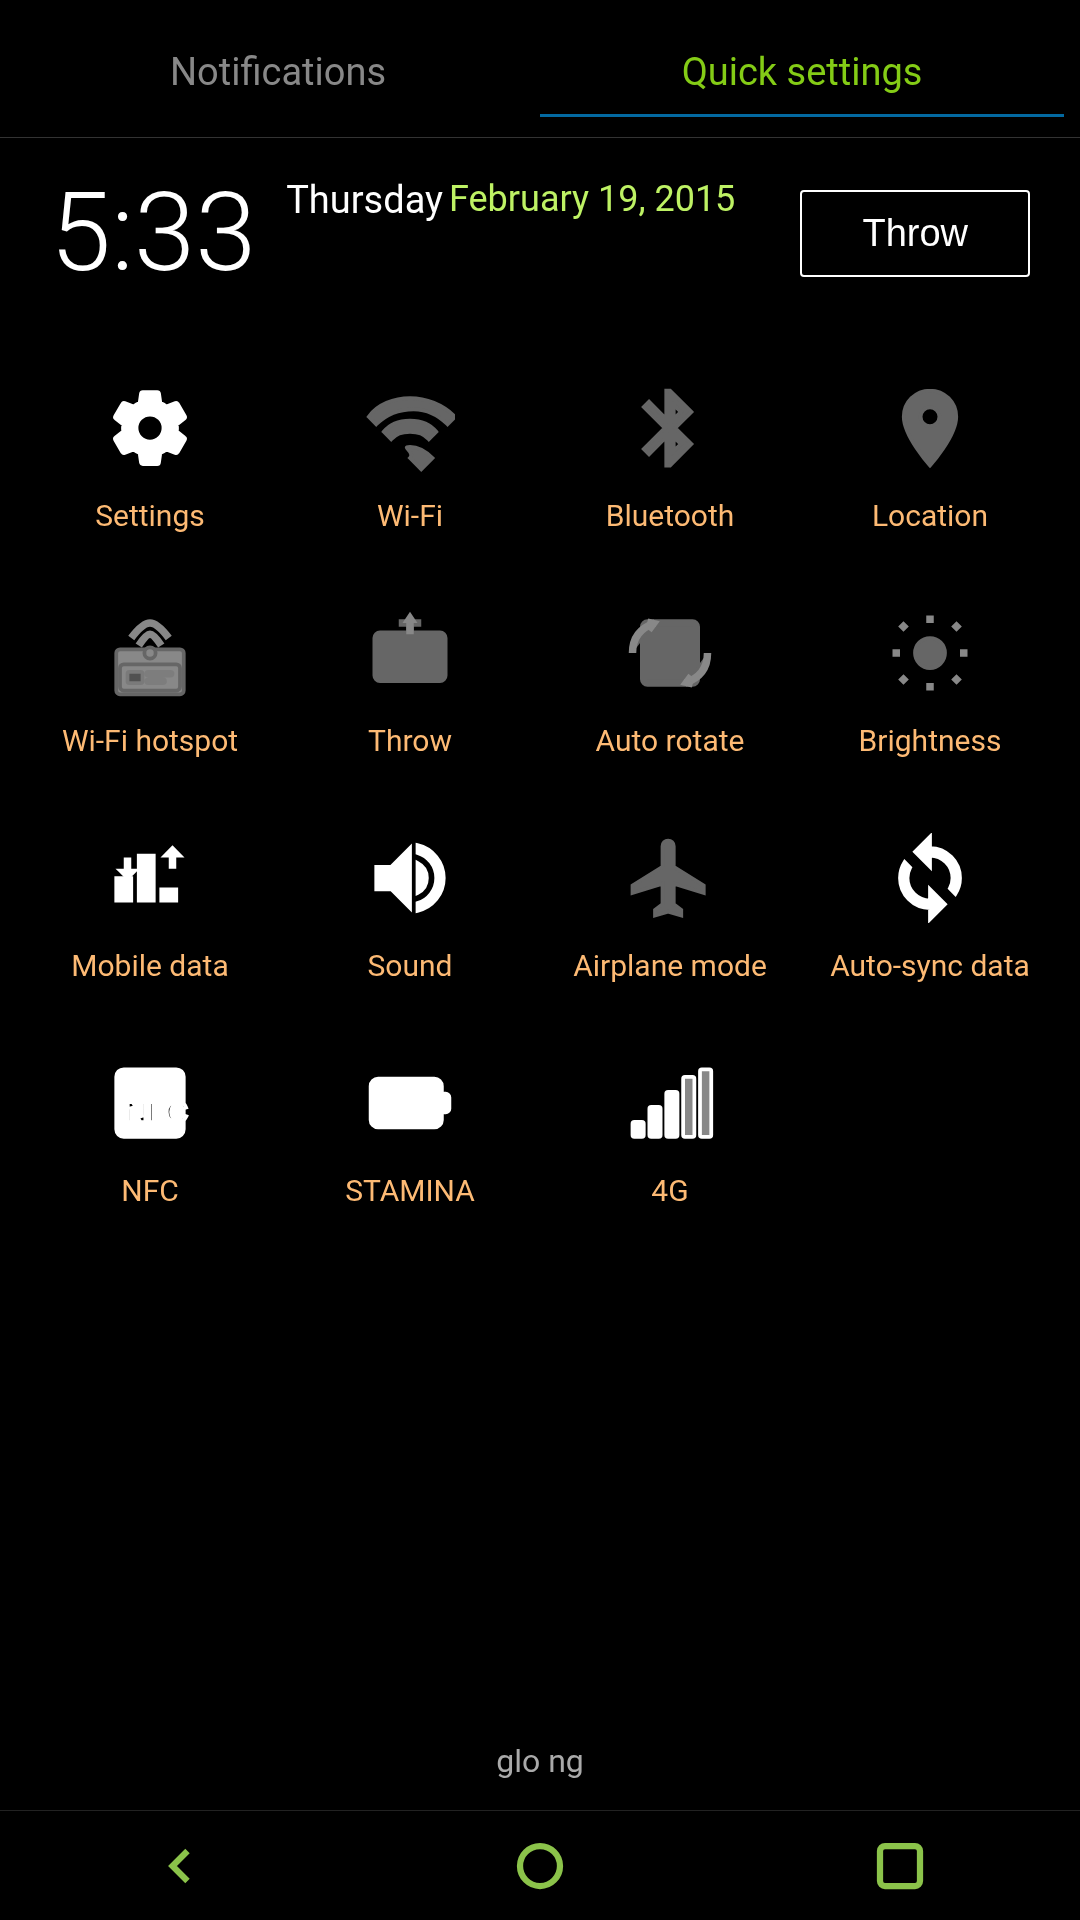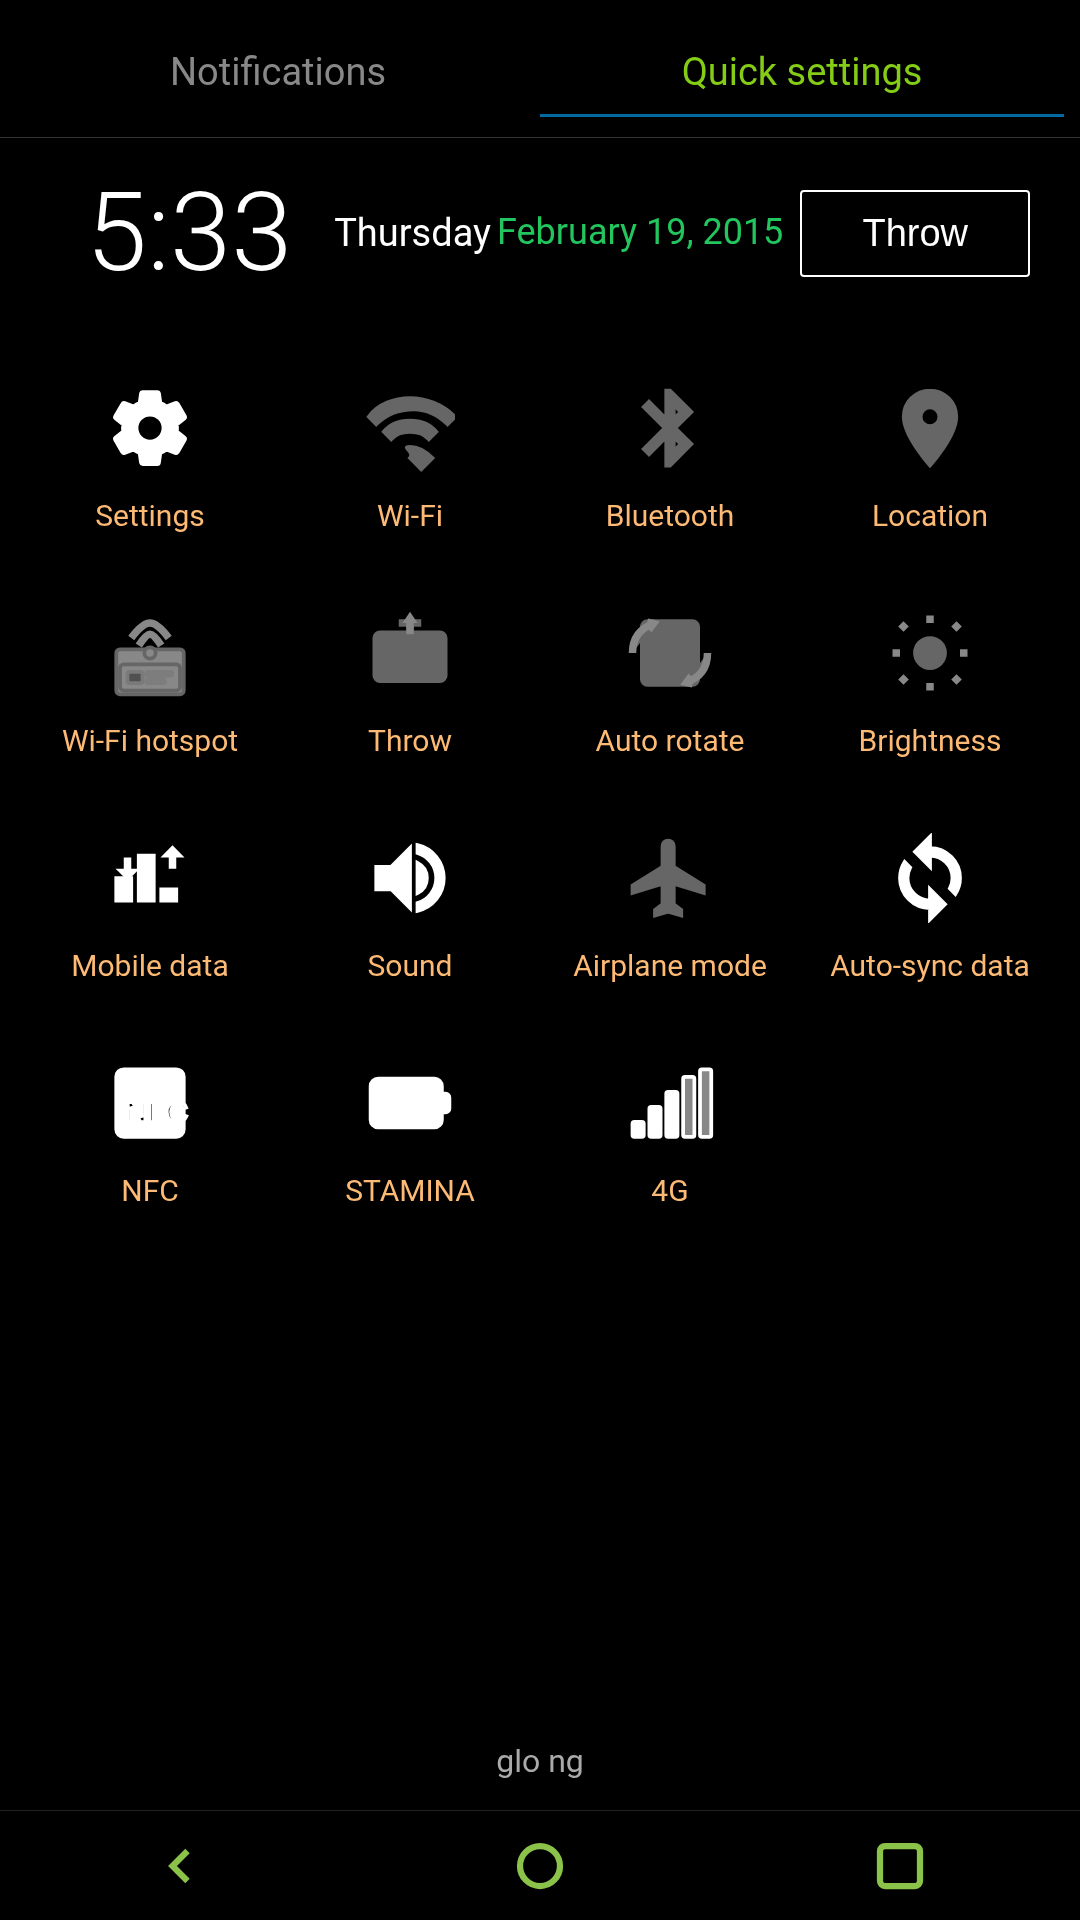--- a/index.html
+++ b/index.html
@@ -39,41 +39,40 @@
 
     
     .header {
       display: flex;
       align-items: center;
       justify-content: space-between;
       padding: 40px 50px 30px;
     }
     .time-block {
       display: flex;
-      align-items: center;
-      gap: 42px;
-      margin-left: 36px;
+      align-items: flex-start;
+      gap: 30px;
     }
     .time {
       font-size: 110px;
       font-weight: 300;
       line-height: 1;
     }
     .date-block {
       display: flex;
       flex-direction: row;
       gap: 6px;
     }
     .day-name {
       font-size: 38px;
       font-weight: 400;
     }
     .date-full {
       font-size: 36px;
-      color: #22c55e;
+      color: #bef264;
     }
     .edit-button {
       border: 2px solid #fff;
       background: transparent;
       color: #fff;
       font-size: 38px;
       padding: 20px 60px;
       cursor: pointer;
       border-radius: 4px;
     }

